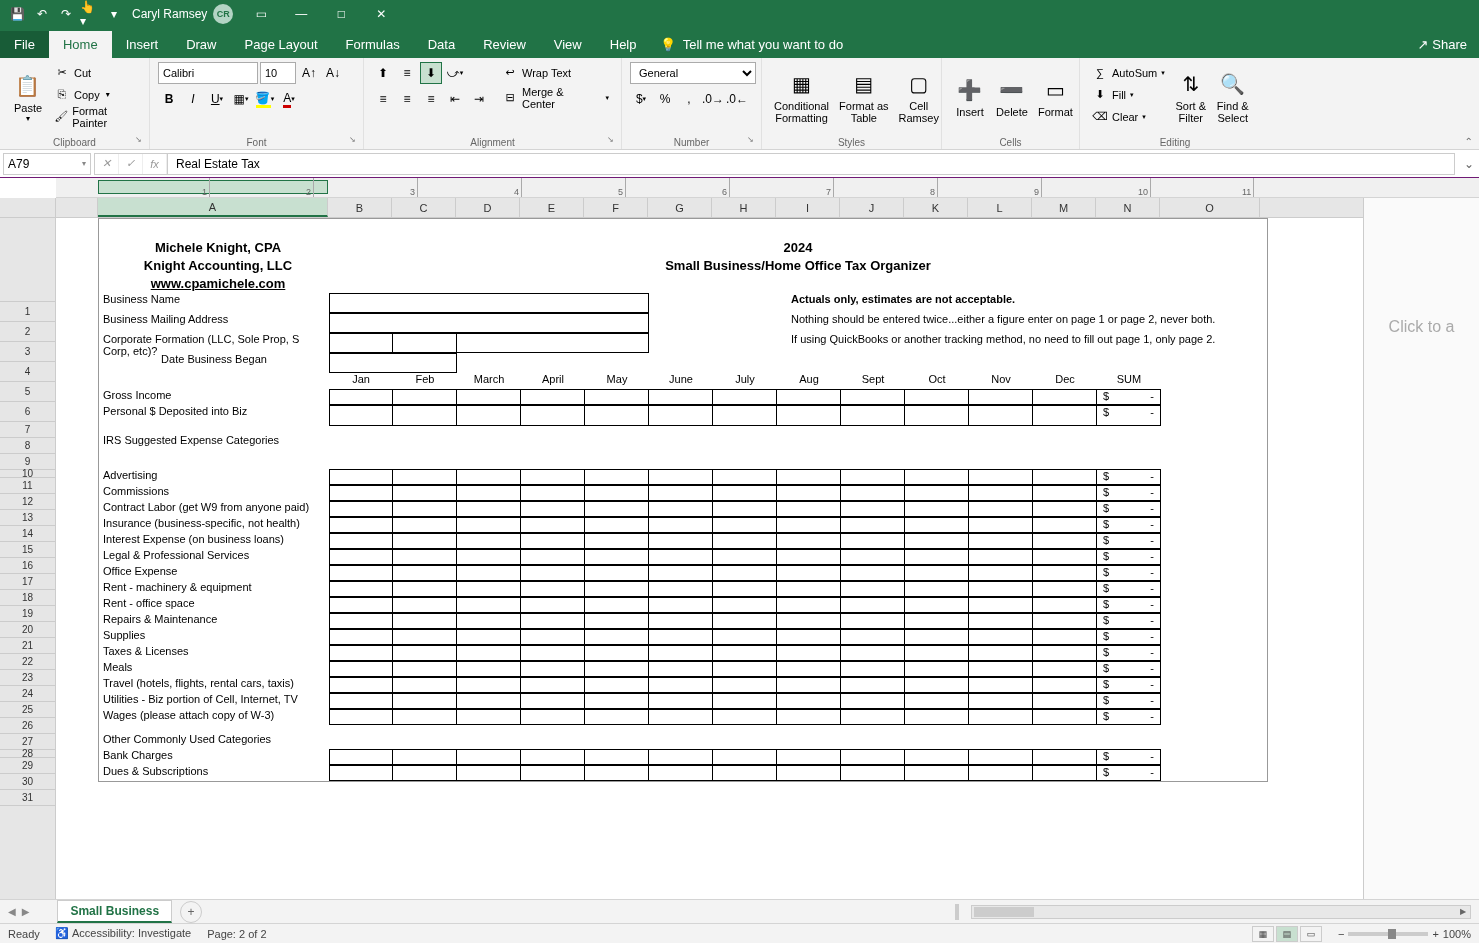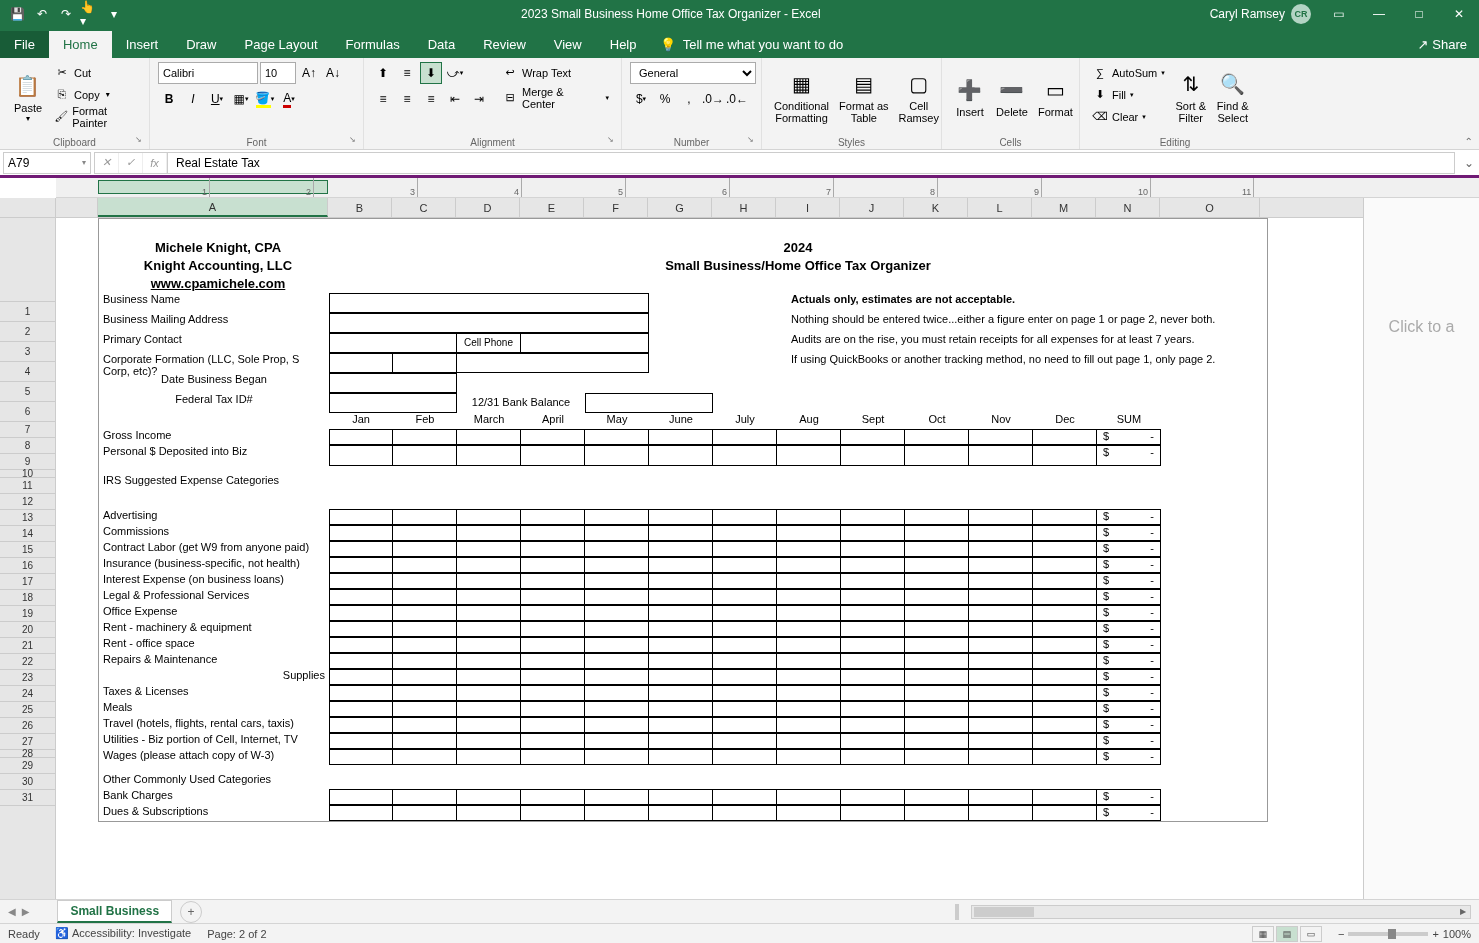--- a/index.html
+++ b/index.html
@@ -34,21 +34,21 @@
 .ribbon-small-btn { display: flex; align-items: center; gap: 4px; padding: 2px 4px; cursor: pointer; font-size: 11px; height: 21px; }
 .ribbon-small-btn .icon { width: 16px; height: 16px; display: flex; align-items: center; justify-content: center; }
 .font-select { width: 100px; height: 22px; font-size: 11px; border: 1px solid #ababab; background: #fff; padding: 0 4px; }
 .size-select { width: 36px; height: 22px; font-size: 11px; border: 1px solid #ababab; background: #fff; padding: 0 4px; }
 .icon-btn { width: 22px; height: 22px; border: none; background: transparent; cursor: pointer; display: flex; align-items: center; justify-content: center; font-size: 12px; }
 .icon-btn.sel { background: #c8e0d0; border: 1px solid #217346; }
 .dialog-launcher { position: absolute; bottom: 2px; right: 2px; width: 12px; height: 12px; font-size: 8px; cursor: pointer; color: #777; }
 .collapse-btn { position: absolute; bottom: 2px; right: 6px; font-size: 10px; color: #666; cursor: pointer; }
 
 
-.formula-bar { height: 28px; background: #fff; border-bottom: 3px solid #701a75; display: flex; align-items: center; justify-content: center; }
+.formula-bar { height: 28px; background: #fff; border-bottom: 1px solid #701a75; display: flex; align-items: center; justify-content: center; }
 .name-box { width: 88px; height: 22px; border: 1px solid #ccc; margin: 0 3px; padding: 0 4px; font-size: 12px; display: flex; align-items: center; justify-content: space-between; }
 .fx-controls { display: flex; align-items: center; border: 1px solid #ccc; height: 22px; background: #fff; }
 .fx-btn { width: 24px; height: 20px; display: flex; align-items: center; justify-content: center; border-right: 1px solid #eee; color: #999; cursor: pointer; font-size: 11px; font-style: italic; }
 .formula-input { flex: 1; height: 22px; border: 1px solid #ccc; border-left: none; padding: 0 8px; font-size: 12px; display: flex; align-items: center; margin-right: 4px; }
 .formula-expand { width: 20px; display: flex; align-items: center; justify-content: center; color: #666; cursor: pointer; }
 
 
 .ruler-area { height: 20px; background: #f0f0f0; border-bottom: 1px solid #d4d4d4; position: relative; margin-left: 56px; }
 .ruler-area .tick { position: absolute; top: 0; height: 100%; border-right: 1px solid #aaa; font-size: 9px; color: #666; padding-right: 2px; display: flex; align-items: flex-end; }
 
@@ -107,21 +107,20 @@
 <body>
 
 <div class="titlebar">
   <div class="qat">
     <div class="qat-btn">💾</div>
     <div class="qat-btn">↶</div>
     <div class="qat-btn">↷</div>
     <div class="qat-btn">👆▾</div>
     <div class="qat-btn">▾</div>
   </div>
-  <div class="title">2023 Small Business Home Office Tax Organizer - Excel</div>
   <div class="user">
     <span>Caryl Ramsey</span>
     <div class="avatar">CR</div>
   </div>
   <div class="win-controls">
     <div class="win-btn">▭</div>
     <div class="win-btn">—</div>
     <div class="win-btn">□</div>
     <div class="win-btn">✕</div>
   </div>
@@ -447,50 +446,32 @@
             </div>
             <div class="data-row tall" style="height: 20px;">
               <div class="lbl">Business Mailing Address</div>
               <div style="display: flex; flex: 0 0 384px;">
                 <div style="border: 1px solid rgb(0, 0, 0); height: 100%; width: 320px;"></div>
               </div>
               <div style="flex: 1 1 0%;"></div>
               <div class="note" style="flex: 0 0 480px;">Nothing should be entered twice...either a figure enter on page 1 or page 2, never both.</div>
             </div>
             <div class="data-row tall" style="height: 20px;">
-              <div class="lbl">Primary Contact</div>
-              <div style="display: flex; flex: 0 0 384px;">
-                <div style="border: 1px solid rgb(0, 0, 0); height: 100%; width: 128px;"></div>
-                <div style="width: 64px; border-top: 1px solid rgb(0, 0, 0); border-right: 1px solid rgb(0, 0, 0); border-bottom: 1px solid rgb(0, 0, 0); border-left: none; border-image: initial; text-align: center; font-size: 10px; line-height: 18px;">Cell Phone</div>
-                <div style="width: 128px; border-top: 1px solid rgb(0, 0, 0); border-right: 1px solid rgb(0, 0, 0); border-bottom: 1px solid rgb(0, 0, 0); border-left: none; border-image: initial;"></div>
-              </div>
-              <div style="flex: 1 1 0%;"></div>
-              <div class="note" style="flex: 0 0 480px;">Audits are on the rise, you must retain receipts for all expenses for at least 7 years.</div>
-            </div>
-            <div class="data-row tall" style="height: 20px;">
               <div class="lbl">Corporate Formation (LLC, Sole Prop, S Corp, etc)?</div>
               <div style="display: flex; flex: 0 0 320px;">
                 <div style="border: 1px solid rgb(0, 0, 0); height: 100%; width: 64px;"></div>
                 <div style="width: 64px; border-top: 1px solid rgb(0, 0, 0); border-right: 1px solid rgb(0, 0, 0); border-bottom: 1px solid rgb(0, 0, 0); border-left: none; border-image: initial;"></div>
                 <div style="width: 192px; border-top: 1px solid rgb(0, 0, 0); border-right: 1px solid rgb(0, 0, 0); border-bottom: 1px solid rgb(0, 0, 0); border-left: none; border-image: initial;"></div>
               </div>
               <div style="flex: 1 1 0%;"></div>
               <div class="note" style="flex: 0 0 480px;">If using QuickBooks or another tracking method, no need to fill out page 1, only page 2.</div>
             </div>
             <div class="data-row tall" style="height: 20px;">
               <div class="lbl" style="text-align: center;">Date Business Began</div>
               <div style="display: flex; flex: 0 0 384px;">
-                <div style="width: 128px; border: 1px solid rgb(0, 0, 0);"></div>
-              </div>
-            </div>
-            <div class="data-row tall" style="height: 20px;">
-              <div class="lbl" style="text-align: center;">Federal Tax ID#</div>
-              <div style="display: flex; flex: 0 0 384px;">
-                <div style="width: 128px; border: 1px solid rgb(0, 0, 0);"></div>
-                <div style="width: 128px; text-align: center; font-size: 11px; line-height: 18px;">12/31 Bank Balance</div>
                 <div style="width: 128px; border: 1px solid rgb(0, 0, 0);"></div>
               </div>
             </div>
             <div class="data-row " style="height: 16px;">
               <div class="lbl"></div>
               <div style="width: 64px; text-align: center; font-size: 11px;">Jan</div>
               <div style="width: 64px; text-align: center; font-size: 11px;">Feb</div>
               <div style="width: 64px; text-align: center; font-size: 11px;">March</div>
               <div style="width: 64px; text-align: center; font-size: 11px;">April</div>
               <div style="width: 64px; text-align: center; font-size: 11px;">May</div>
@@ -728,21 +709,21 @@
               <div style="width: 64px; border-top: 1px solid rgb(0, 0, 0); border-right: 1px solid rgb(0, 0, 0); border-bottom: 1px solid rgb(0, 0, 0); border-left: none; border-image: initial;"></div>
               <div style="width: 64px; border-top: 1px solid rgb(0, 0, 0); border-right: 1px solid rgb(0, 0, 0); border-bottom: 1px solid rgb(0, 0, 0); border-left: none; border-image: initial;"></div>
               <div style="width: 64px; border-top: 1px solid rgb(0, 0, 0); border-right: 1px solid rgb(0, 0, 0); border-bottom: 1px solid rgb(0, 0, 0); border-left: none; border-image: initial;"></div>
               <div style="width: 64px; border-top: 1px solid rgb(0, 0, 0); border-right: 1px solid rgb(0, 0, 0); border-bottom: 1px solid rgb(0, 0, 0); border-left: none; border-image: initial;"></div>
               <div style="width: 64px; border-top: 1px solid rgb(0, 0, 0); border-right: 1px solid rgb(0, 0, 0); border-bottom: 1px solid rgb(0, 0, 0); border-left: none; border-image: initial;"></div>
               <div class="sum-cell" style="width: 64px; border-left: none;">
                 <span>$</span>
                 <span>-</span>
               </div>
             </div>
-            <div class="data-row " style="height: 16px; text-align: right;">
+            <div class="data-row " style="height: 16px;">
               <div class="lbl">Supplies</div>
               <div style="width: 64px; border: 1px solid rgb(0, 0, 0);"></div>
               <div style="width: 64px; border-top: 1px solid rgb(0, 0, 0); border-right: 1px solid rgb(0, 0, 0); border-bottom: 1px solid rgb(0, 0, 0); border-left: none; border-image: initial;"></div>
               <div style="width: 64px; border-top: 1px solid rgb(0, 0, 0); border-right: 1px solid rgb(0, 0, 0); border-bottom: 1px solid rgb(0, 0, 0); border-left: none; border-image: initial;"></div>
               <div style="width: 64px; border-top: 1px solid rgb(0, 0, 0); border-right: 1px solid rgb(0, 0, 0); border-bottom: 1px solid rgb(0, 0, 0); border-left: none; border-image: initial;"></div>
               <div style="width: 64px; border-top: 1px solid rgb(0, 0, 0); border-right: 1px solid rgb(0, 0, 0); border-bottom: 1px solid rgb(0, 0, 0); border-left: none; border-image: initial;"></div>
               <div style="width: 64px; border-top: 1px solid rgb(0, 0, 0); border-right: 1px solid rgb(0, 0, 0); border-bottom: 1px solid rgb(0, 0, 0); border-left: none; border-image: initial;"></div>
               <div style="width: 64px; border-top: 1px solid rgb(0, 0, 0); border-right: 1px solid rgb(0, 0, 0); border-bottom: 1px solid rgb(0, 0, 0); border-left: none; border-image: initial;"></div>
               <div style="width: 64px; border-top: 1px solid rgb(0, 0, 0); border-right: 1px solid rgb(0, 0, 0); border-bottom: 1px solid rgb(0, 0, 0); border-left: none; border-image: initial;"></div>
               <div style="width: 64px; border-top: 1px solid rgb(0, 0, 0); border-right: 1px solid rgb(0, 0, 0); border-bottom: 1px solid rgb(0, 0, 0); border-left: none; border-image: initial;"></div>

